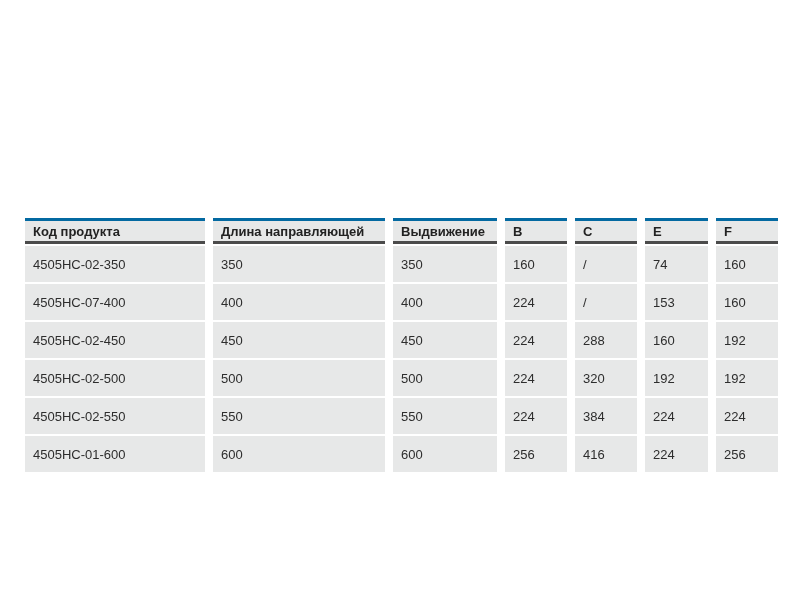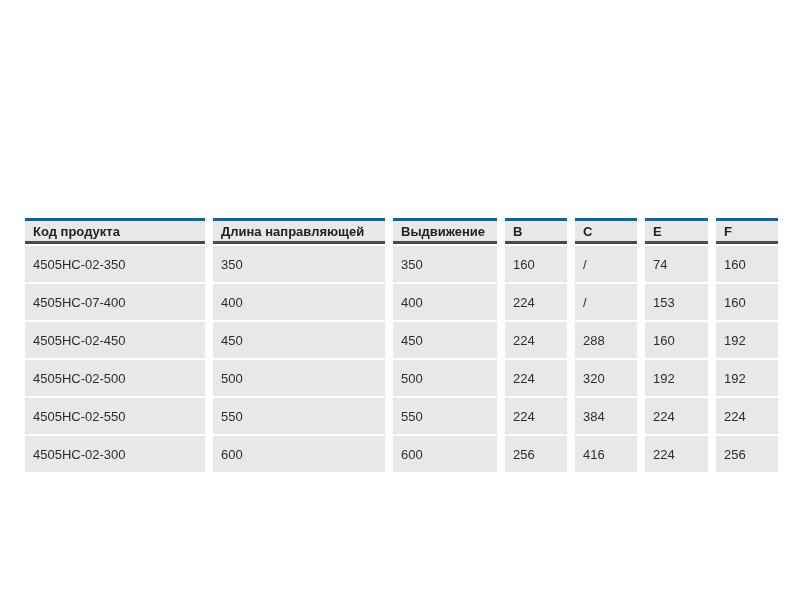--- a/index.html
+++ b/index.html
@@ -84,21 +84,21 @@
       <div class="cell">320</div>
       <div class="cell">192</div>
       <div class="cell">192</div>
       <div class="cell">4505HC-02-550</div>
       <div class="cell">550</div>
       <div class="cell">550</div>
       <div class="cell">224</div>
       <div class="cell">384</div>
       <div class="cell">224</div>
       <div class="cell">224</div>
-      <div class="cell">4505HC-02-300</div>
+      <div class="cell">4505HC-01-600</div>
       <div class="cell">600</div>
       <div class="cell">600</div>
       <div class="cell">256</div>
       <div class="cell">416</div>
       <div class="cell">224</div>
       <div class="cell">256</div>
     </div>
 </div>
 
 </body></html>

